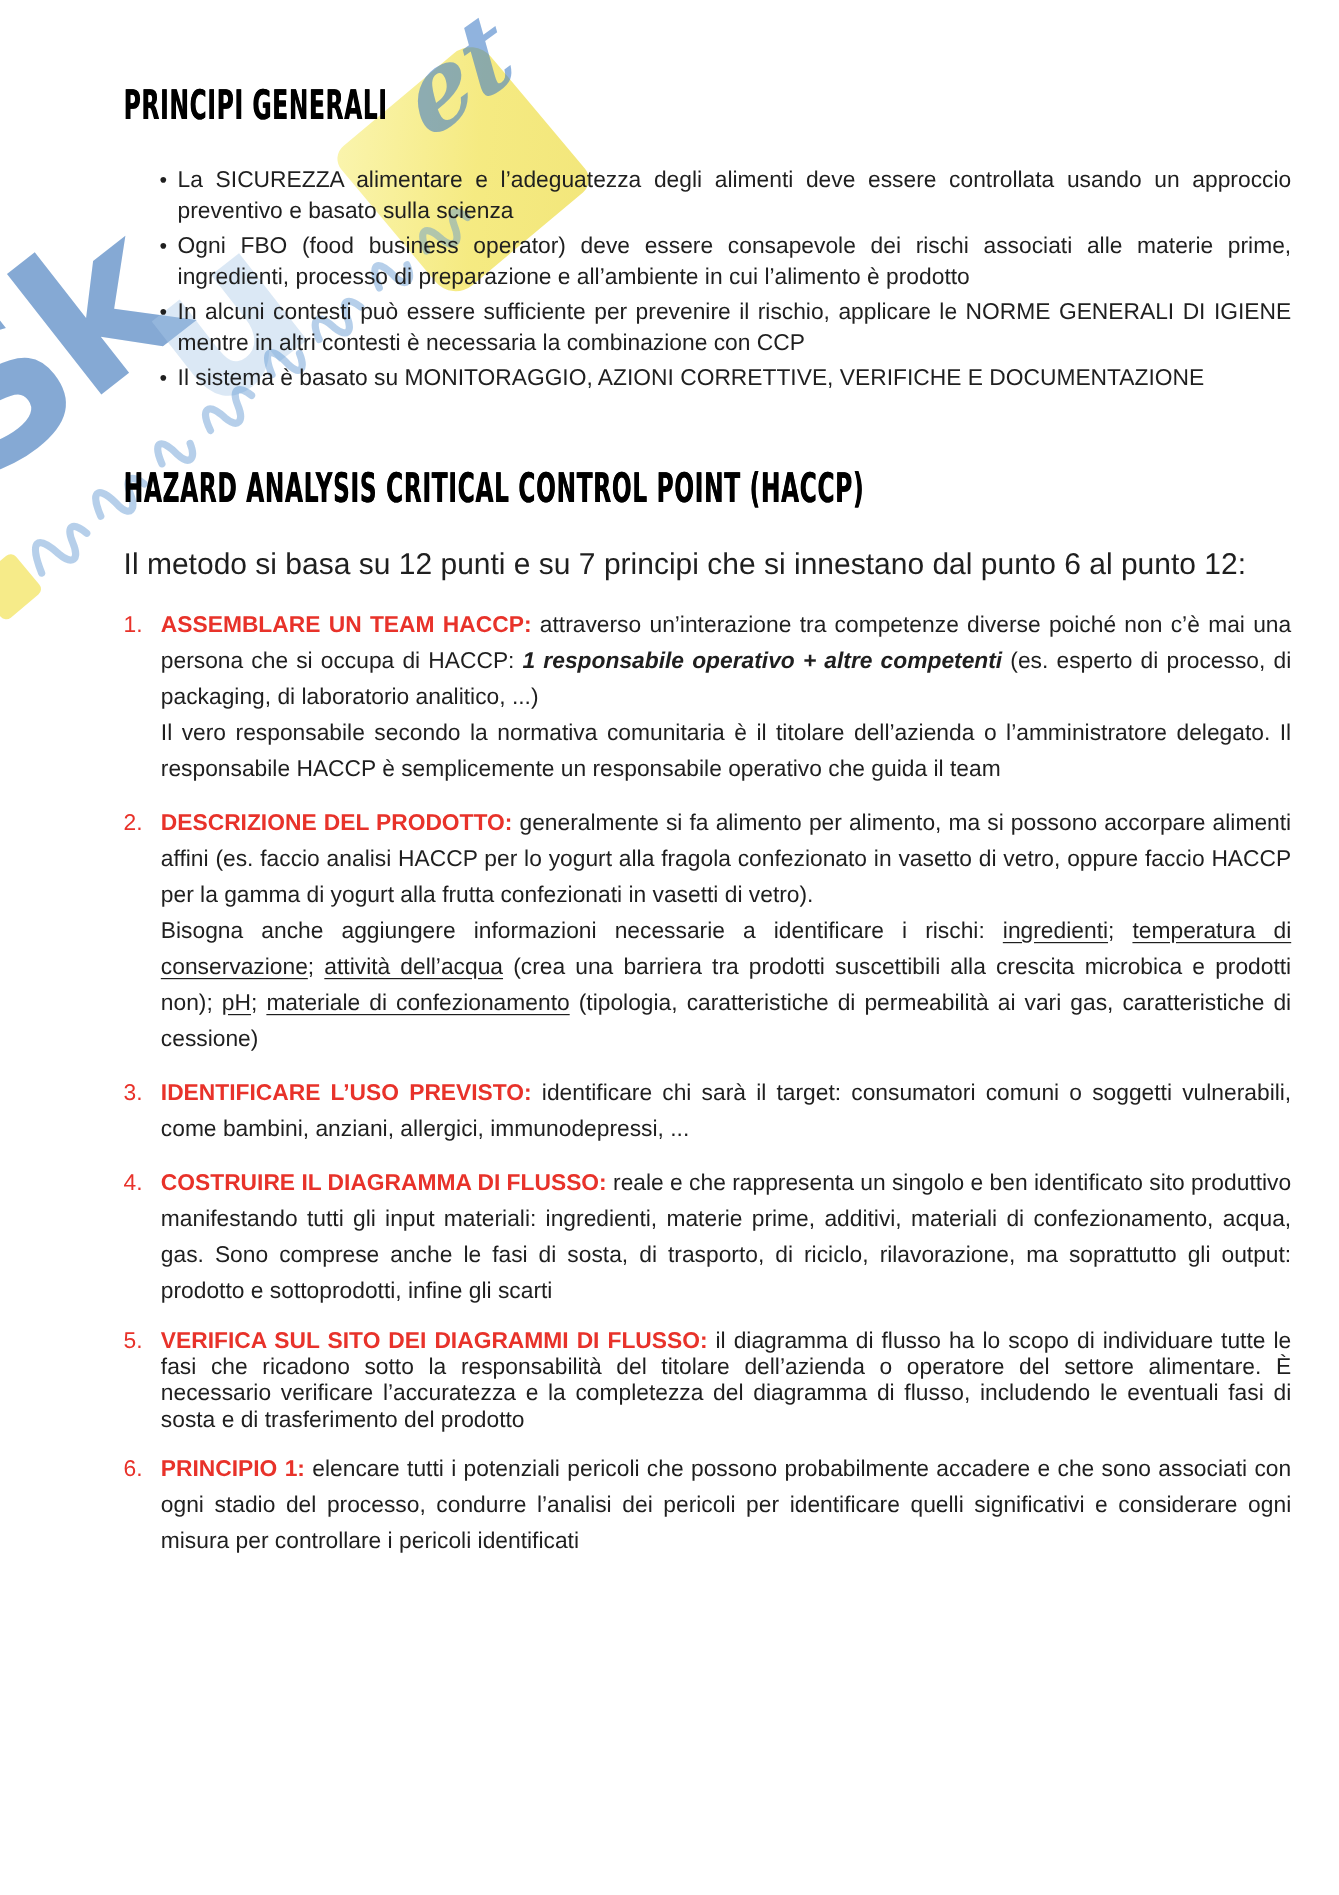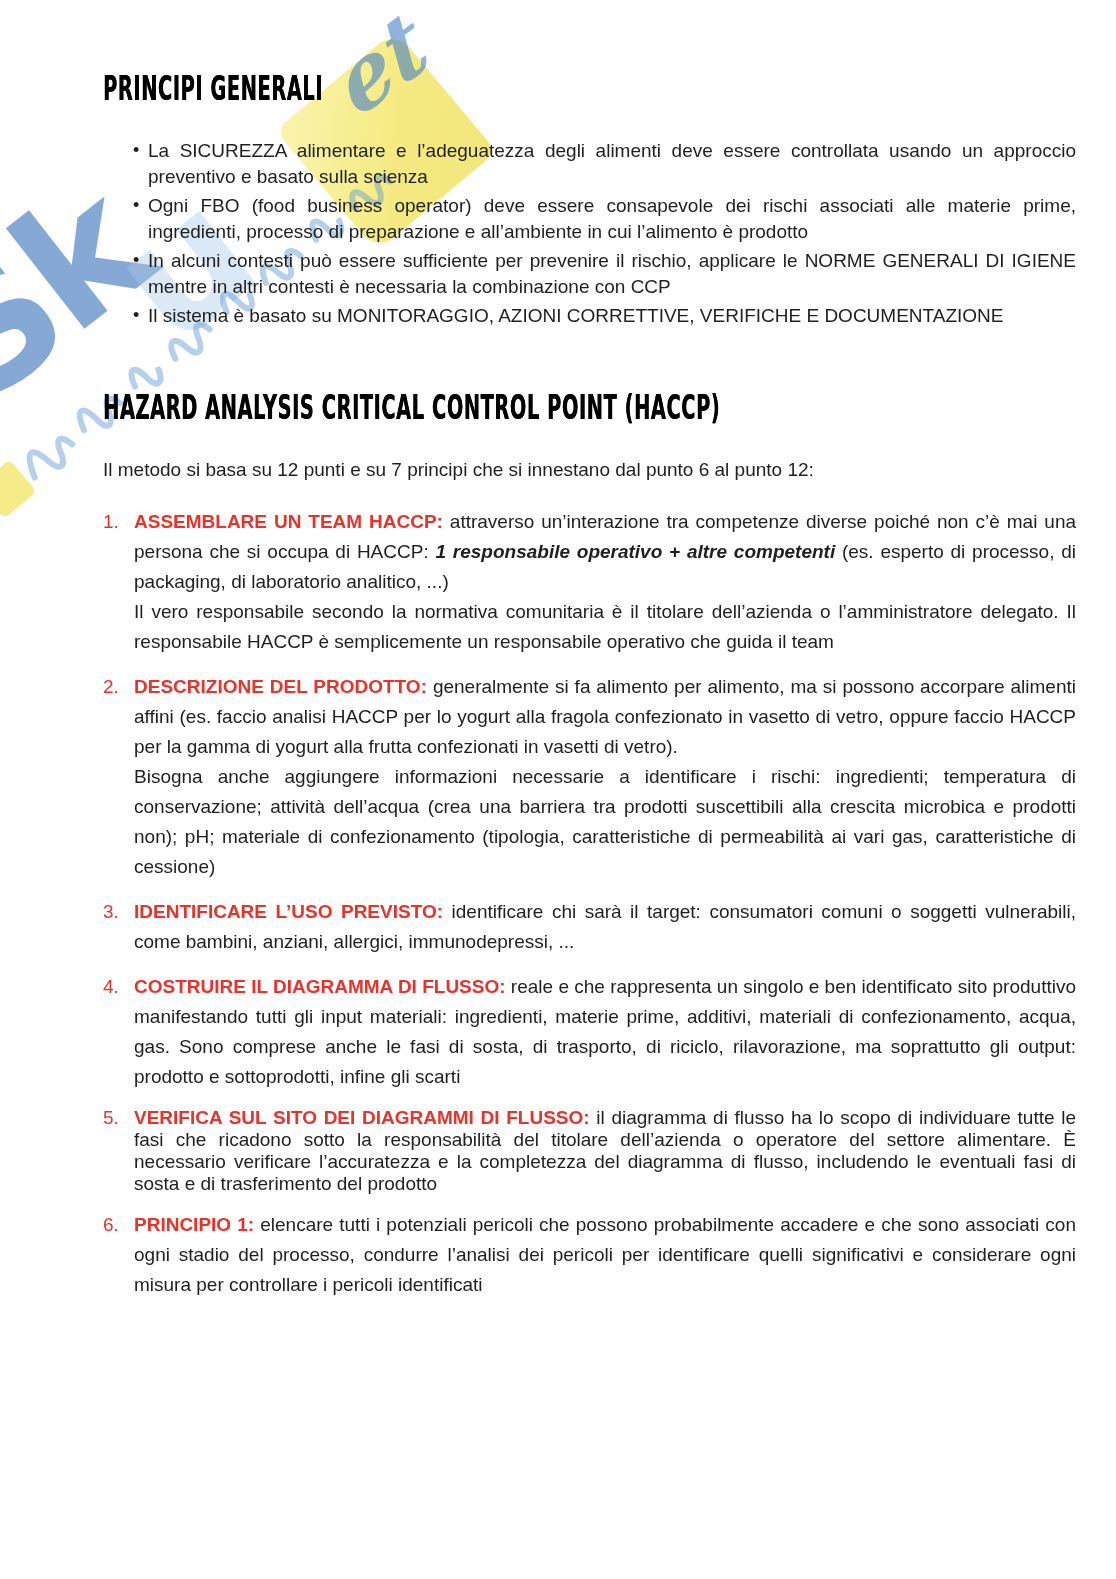--- a/index.html
+++ b/index.html
@@ -88,34 +88,34 @@
   }
   ul.bullets li{position:relative;padding-left:45px;margin-bottom:3px;}
   ul.bullets li::before{
     content:"\2022";
     position:absolute;left:30px;top:-1px;
     color:#1f1f1f;font-size:18px;
   }
 
   p.intro{
     margin:30px 0 0 0;
-    font-size:19px;line-height:26px;
+    font-size:25px;line-height:26px;
   }
 
   ol.items{
     margin:24px 0 0 0;padding:0;list-style:none;
     font-size:19px;line-height:30px;text-align:justify;
   }
   ol.items li{position:relative;padding-left:31px;margin-bottom:15px;}
   ol.items li.tight{line-height:22px;}
   .num{position:absolute;left:0;top:0;color:var(--red,#e8322a);}
   .item-title{color:var(--red,#e8322a);font-weight:bold;}
 
   .seg-b{font-weight:bold;font-style:italic;}
-  .seg-u{text-underline-offset:3px;}
+  .seg-u{text-decoration:underline;text-underline-offset:3px;}
 </style>
 </head>
 <body>
 
 <div class="page">
 
   <div class="watermark" aria-hidden="true">
     <div class="wm-note"></div>
     <span class="wm-note-script">et</span>
     <div class="wm-letters">Sk</div>

